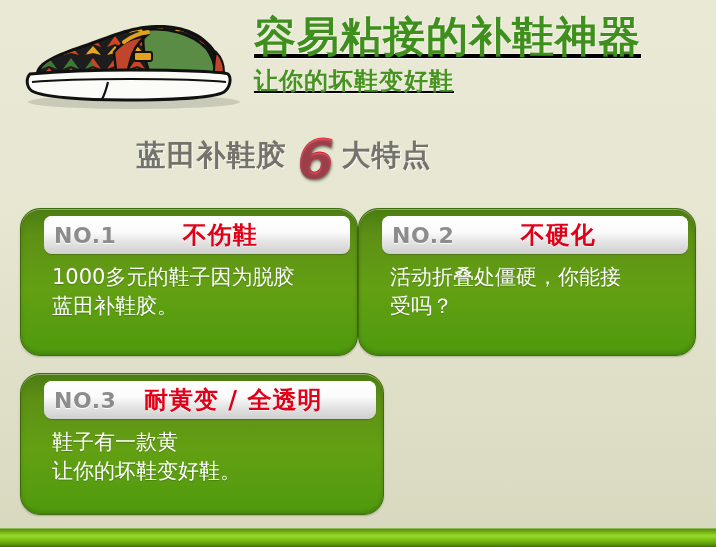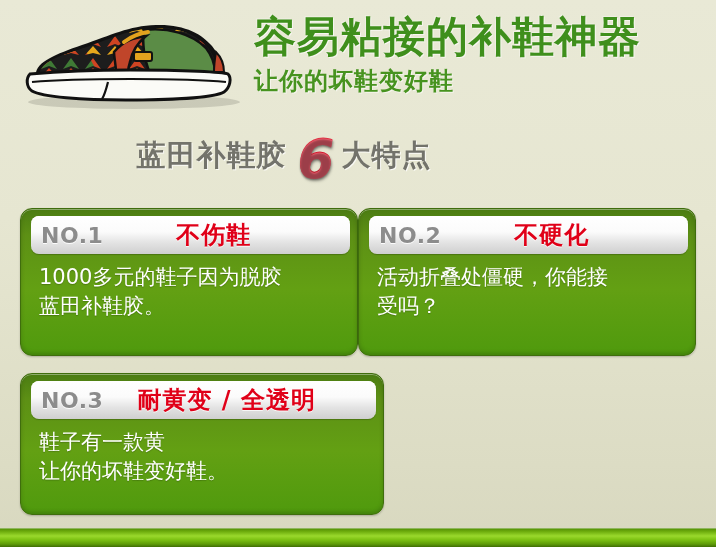--- a/index.html
+++ b/index.html
@@ -37,20 +37,21 @@
     width: 230px;
     height: 100px;
   }
   .shoe-wrap svg { display: block; }
 
   .title-block {
     position: absolute;
     left: 254px;
     top: 14px;
     width: 452px;
+    text-decoration: underline;
   }
   .main-title {
     font-size: 42px;
     line-height: 46px;
     font-weight: bold;
     color: #3f8f1c;
     letter-spacing: 1px;
     text-shadow: 1px 1px 0 rgba(255,255,255,0.65), -1px -1px 0 rgba(255,255,255,0.35);
     white-space: nowrap;
   }
@@ -111,22 +112,22 @@
   .card-row {
     display: flex;
     justify-content: space-between;
   }
   .card-row + .card-row { margin-top: 17px; }
 
   .card {
     position: relative;
     width: 364px;
     box-sizing: border-box;
-    border-radius: 12px;
-    padding: 7px 7px 9px 10px;
+    border-radius: 20px;
+    padding: 7px 7px 9px 23px;
     background: linear-gradient(180deg, #4b7c12 0%, #5d9015 18%, #63a013 55%, #4f9a0d 100%);
     border: 1px solid #3f6d0d;
     box-shadow: inset 0 1px 0 rgba(255,255,255,0.38),
                 inset 0 -2px 4px rgba(0,0,0,0.18),
                 0 1px 2px rgba(0,0,0,0.22);
   }
   .card-r1 { height: 148px; }
   .card-r2 { height: 142px; }
 
   .card-head {

